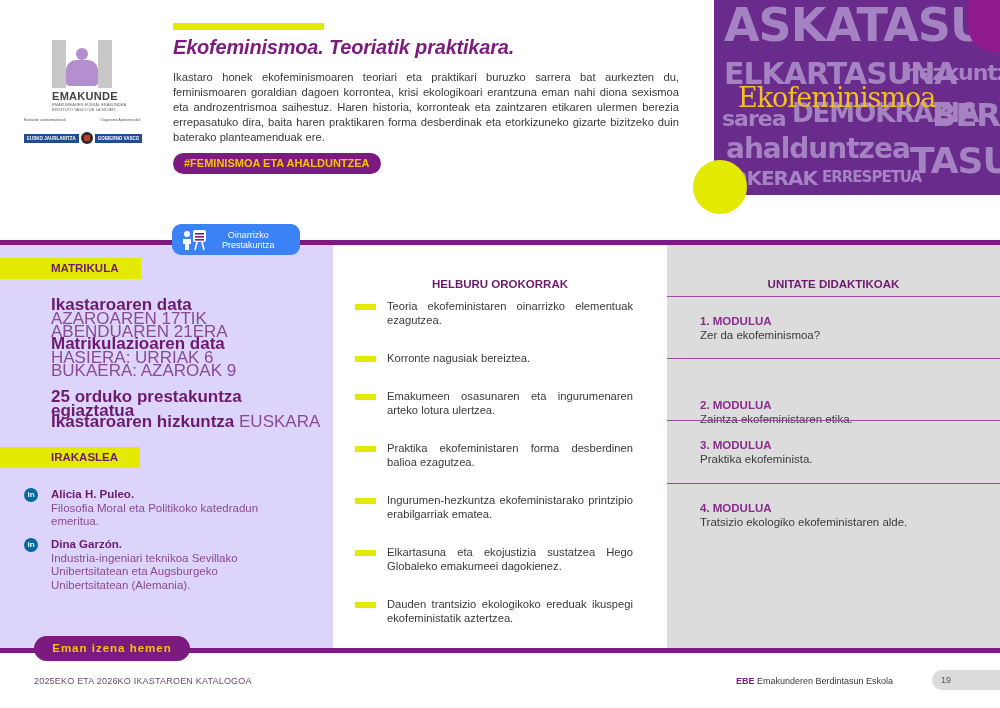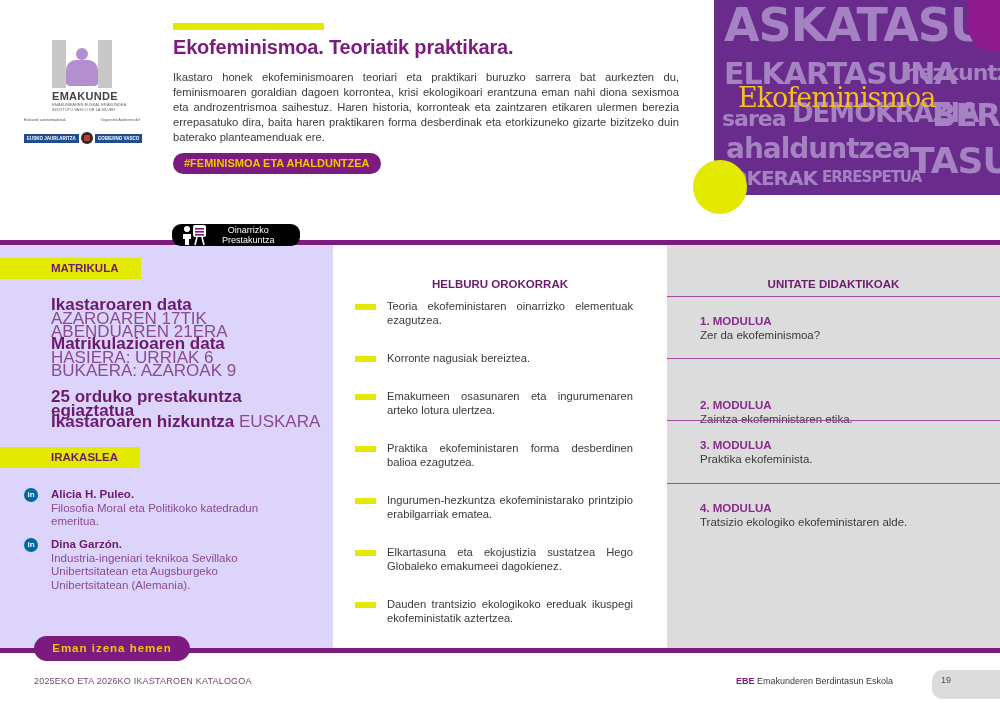--- a/index.html
+++ b/index.html
@@ -16,40 +16,40 @@
   .logo-name { font-weight: bold; font-size: 11px; color: #444; text-align: left; margin-left: 30px; margin-top: 2px; letter-spacing: 0.3px; }
   .logo-sub { font-size: 4px; color: #666; margin-left: 30px; line-height: 5px; }
   .gov { display: flex; align-items: center; margin-top: 10px; margin-left: 2px; }
   .gov-tag { background: #1f4d8f; color: #fff; font-size: 4.5px; font-weight: bold; padding: 2px 3px; }
   .gov-emblem { width: 12px; height: 12px; border-radius: 50%; background: #2a2a2a; margin: 0 2px; position: relative; }
   .gov-emblem::after { content: ""; position: absolute; left: 3px; top: 3px; width: 6px; height: 6px; background: #c0392b; border-radius: 1px; }
   .gov-captions { display: flex; justify-content: space-between; font-size: 3.5px; color: #555; width: 116px; margin-left: 2px; margin-top: 6px; }
 
   
   .title-accent { position: absolute; left: 173px; top: 23px; width: 151px; height: 7px; background: #e3ea00; }
-  .title { position: absolute; left: 173px; top: 36px; font-size: 20px; font-weight: bold; color: #7d1a7f; letter-spacing: -0.2px; }
+  .title { position: absolute; left: 173px; top: 36px; font-size: 20px; font-weight: bold; color: #7d1a7f; letter-spacing: -0.2px; font-style: italic; }
   .intro { position: absolute; left: 173px; top: 70px; width: 506px; font-size: 11.2px; line-height: 15px; color: #3a3a3a; text-align: justify; }
   .tag { position: absolute; left: 173px; top: 153px; height: 21px; padding: 0 11px; border-radius: 11px; background: #7d1a7f; color: #f5c400; font-weight: bold; font-size: 11px; line-height: 21px; }
 
   
   .hero { position: absolute; left: 714px; top: 0; width: 286px; height: 195px; background: #6a2c8c; overflow: hidden; }
   .hero-word { position: absolute; color: #a583c2; font-weight: bold; white-space: nowrap; font-family: "DejaVu Sans", sans-serif; letter-spacing: -1px; }
   .hero-title { position: absolute; left: 24px; top: 82px; font-family: "DejaVu Serif", serif; font-weight: normal; font-size: 27px; color: #f5bf1e; letter-spacing: -1px; }
   .hero-corner { position: absolute; left: 968px; top: 0; width: 40px; height: 52px; border-radius: 0 0 0 26px; background: #8e1a8e; }
   .hero-dot { position: absolute; left: 693px; top: 160px; width: 54px; height: 54px; border-radius: 50%; background: #e3ea00; }
 
   
   .rule-top { position: absolute; left: 0; top: 240px; width: 1000px; height: 5px; background: #7d1a7f; }
   .rule-bottom { position: absolute; left: 0; top: 648px; width: 1000px; height: 5px; background: #7d1a7f; }
   .col { position: absolute; top: 245px; height: 403px; }
   .col-left { left: 0; width: 333px; background: #dcd4fb; }
   .col-mid { left: 333px; width: 334px; background: #ffffff; }
   .col-right { left: 667px; width: 333px; background: #dcdcdc; }
 
-  .badge { position: absolute; left: 172px; top: 224px; width: 128px; height: 22px; border-radius: 9px; background: #000000; display: flex; align-items: center; z-index: 3; }
+  .badge { position: absolute; left: 172px; top: 224px; width: 128px; height: 31px; border-radius: 9px; background: #3b82f6; display: flex; align-items: center; z-index: 3; }
   .badge-icon { width: 26px; height: 22px; margin-left: 10px; position: relative; }
   .badge-text { color: #fff; font-size: 9px; line-height: 10px; text-align: center; margin-left: 14px; }
 
   .section-label { position: absolute; left: 0; height: 21px; background: #e3ea00; color: #6b1a6d; font-weight: bold; font-size: 11.5px; line-height: 21px; padding-left: 51px; }
   .lbl-matrikula { top: 258px; width: 141px; }
   .lbl-irakaslea { top: 447px; width: 140px; }
 
   .info { position: absolute; left: 51px; width: 270px; font-size: 17px; line-height: 13.5px; }
   .info .k { color: #6b1a6d; font-weight: bold; display: block; }
   .info .v { color: #8a4a93; display: block; }
@@ -73,21 +73,21 @@
 
   .mod-rule { position: absolute; left: 667px; width: 333px; height: 1px; background: #a24a9f; }
   .mod { position: absolute; left: 700px; width: 290px; font-size: 11.5px; line-height: 14px; }
   .mod .m { color: #8a2a8c; font-weight: bold; display: block; }
   .mod .d { color: #3a3a3a; display: block; }
 
   
   .footer-left { position: absolute; left: 34px; top: 676px; font-size: 9px; color: #6b4a6d; letter-spacing: 0.2px; }
   .footer-right { position: absolute; left: 736px; top: 676px; font-size: 9px; color: #3a3a3a; }
   .footer-right b { color: #7d1a7f; }
-  .page-num { position: absolute; left: 932px; top: 670px; width: 68px; height: 29px; border-radius: 10px 0 0 10px; background: #dcdcdc; font-size: 9px; color: #555; line-height: 20px; padding-left: 9px; }
+  .page-num { position: absolute; left: 932px; top: 670px; width: 68px; height: 20px; border-radius: 10px 0 0 10px; background: #dcdcdc; font-size: 9px; color: #555; line-height: 20px; padding-left: 9px; }
 </style>
 </head>
 <body>
 
 <div class="logo">
   <div class="logo-graphic">
     <div class="logo-bar l"></div>
       <div class="logo-bar r"></div>
     <div class="logo-body"></div>
       <div class="logo-head"></div>

